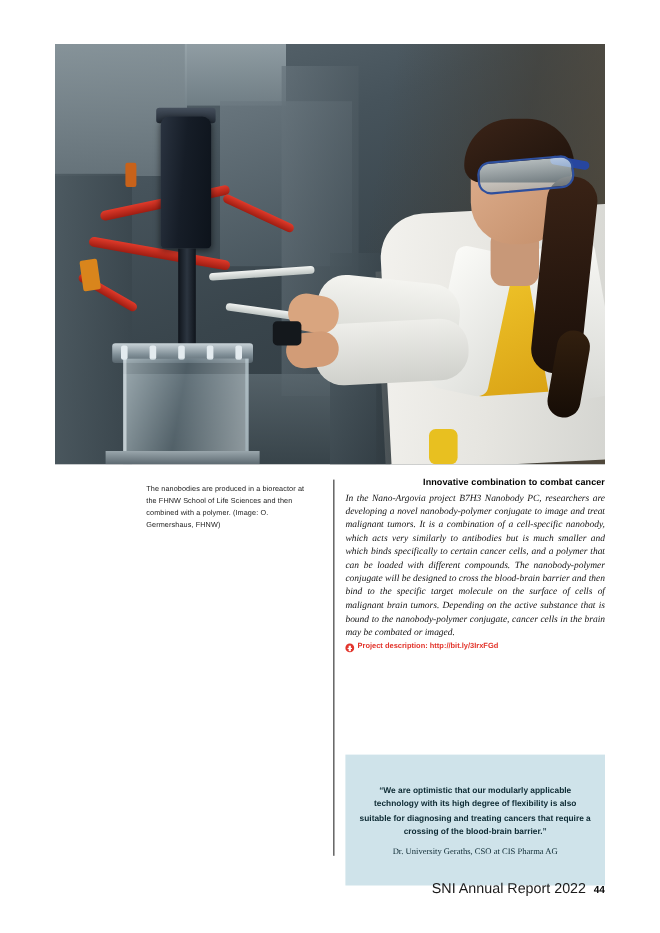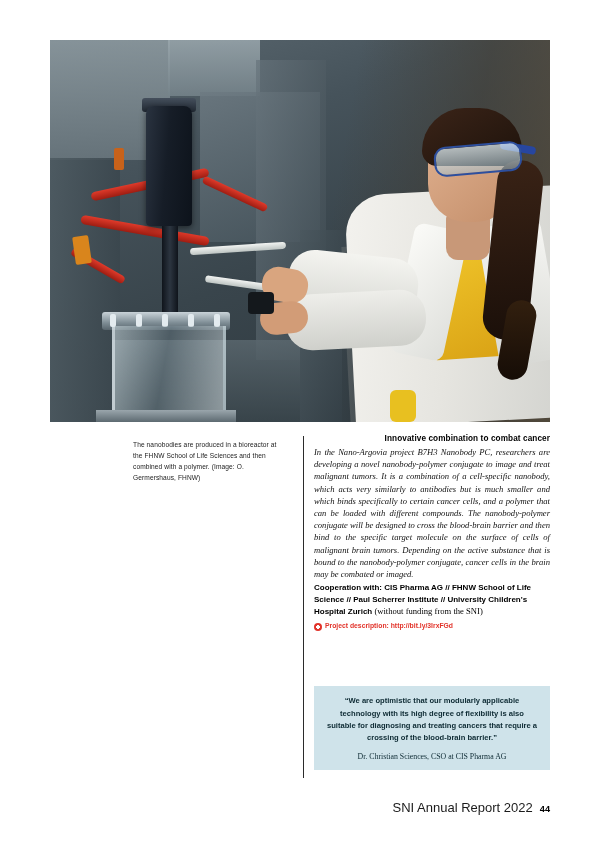--- a/index.html
+++ b/index.html
@@ -372,21 +372,21 @@
     color: #e2342b;
     line-height: 1.3;
   }
 
   
   .quote-box {
     position: absolute;
     left: 314px;
     top: 686px;
     width: 236px;
-    height: 84px;
+    height: 119px;
     background: #cfe3ea;
     display: flex;
     flex-direction: column;
     align-items: center;
     justify-content: center;
     padding: 6px 12px;
     box-sizing: border-box;
   }
   .quote-text {
     font-family: "Liberation Sans", sans-serif;
@@ -485,32 +485,29 @@
     </div>
   </div>
 
   <div class="caption">The nanobodies are produced in a bioreactor at the FHNW School of Life Sciences and then combined with a polymer. (Image: O. Germershaus, FHNW)</div>
 
   <div class="vrule"></div>
 
   <div class="article">
     <h2>Innovative combination to combat cancer</h2>
     <div class="body-text">In the Nano-Argovia project B7H3 Nanobody PC, researchers are developing a novel nanobody-polymer conjugate to image and treat malignant tumors. It is a combination of a cell-specific nanobody, which acts very similarly to antibodies but is much smaller and which binds specifically to certain cancer cells, and a polymer that can be loaded with different compounds. The nanobody-polymer conjugate will be designed to cross the blood-brain barrier and then bind to the specific target molecule on the surface of cells of malignant brain tumors. Depending on the active substance that is bound to the nanobody-polymer conjugate, cancer cells in the brain may be combated or imaged.</div>
-    <div class="coop">
-      <span>Cooperation with: CIS Pharma AG // FHNW School of Life Science // Paul Scherrer Institute // University Children's Hospital Zurich</span><span class="normal"> (without funding from the SNI)</span>
-    </div>
     <div class="proj-line">
       <span class="proj-icon"></span>
       <span class="proj-text">Project description: http://bit.ly/3IrxFGd</span>
     </div>
   </div>
 
   <div class="quote-box">
     <div class="quote-text">“We are optimistic that our modularly applicable technology with its high degree of flexibility is also suitable for diagnosing and treating cancers that require a crossing of the blood-brain barrier.”</div>
-    <div class="quote-author">Dr. Christian Sciences, CSO at CIS Pharma AG</div>
+    <div class="quote-author">Dr. University Geraths, CSO at CIS Pharma AG</div>
   </div>
 
   <div class="footer">
     <span class="footer-label">SNI Annual Report 2022</span>
     <span class="footer-page">44</span>
   </div>
 
 </div>
 
 </body></html>

